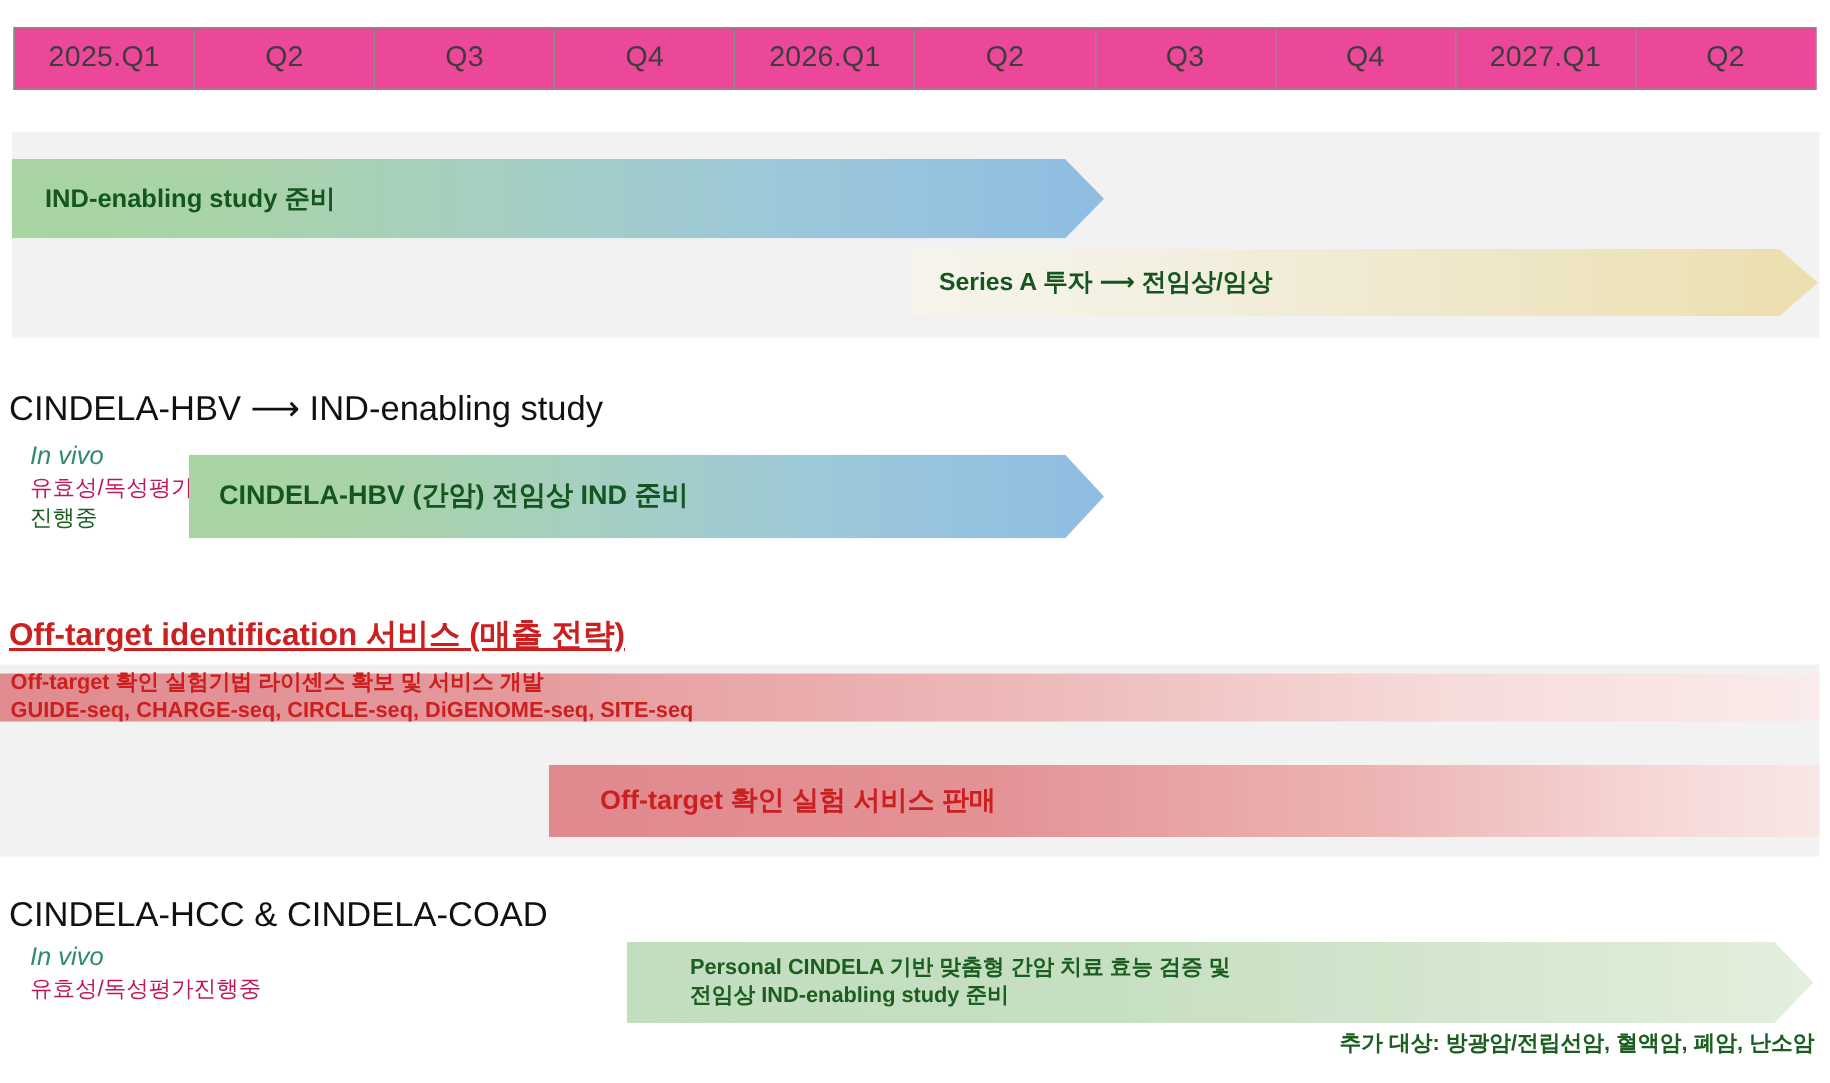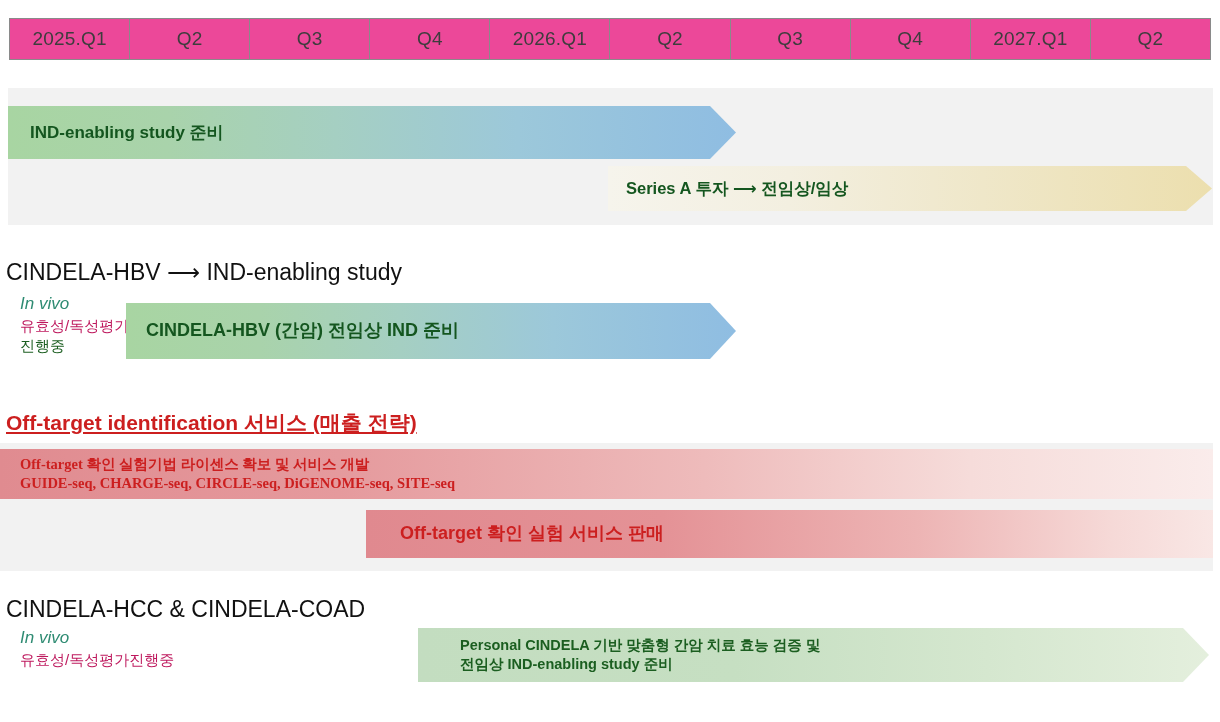--- a/index.html
+++ b/index.html
@@ -155,35 +155,36 @@
   </div>
 
   <div class="bar arrow-shape fill-green-blue" style="left:126px; top:303px; width:610px; height:56px; padding-left:20px;">
     <span class="bar-text" style="font-size:18px; color:#14561f; font-weight:bold;">CINDELA-HBV (간암) 전임상 IND 준비</span>
   </div>
 
   <div class="section-heading red" style="left:6px; top:409px;">Off-target identification 서비스 (매출 전략)</div>
 
   <div class="band" style="left:0px; top:443px; width:1213px; height:128px;"></div>
 
-  <div class="bar fill-pink-fade" style="left:0px; top:449px; width:1213px; height:50px; padding-left:20px;font-family:Liberation Serif, serif;">
+  <div class="bar fill-pink-fade" style="left:0px; top:449px; width:1213px; height:32px; padding-left:7px;">
     <span class="bar-text" style="font-size:14.5px; color:#cc1f1f; font-weight:bold;">Off-target 확인 실험기법 라이센스 확보 및 서비스 개발
 GUIDE-seq, CHARGE-seq, CIRCLE-seq, DiGENOME-seq, SITE-seq</span>
   </div>
 
   <div class="bar fill-pink-solid" style="left:366px; top:510px; width:847px; height:48px; padding-left:34px;">
     <span class="bar-text" style="font-size:18px; color:#cc1f1f; font-weight:bold;">Off-target 확인 실험 서비스 판매</span>
   </div>
 
   <div class="section-heading" style="left:6px; top:596px;">CINDELA-HCC &amp; CINDELA-COAD</div>
 
   <div class="side-label" style="left:0px; top:627px; width:160px;">
     <span class="invivo">In vivo</span>
     <span class="ln2">유효성/독성평가진행중</span>
   </div>
 
   <div class="bar arrow-shape fill-green-fade" style="left:418px; top:628px; width:791px; height:54px; padding-left:42px;">
     <span class="bar-text" style="font-size:14.5px; color:#1b5e20; font-weight:bold;">Personal CINDELA 기반 맞춤형 간암 치료 효능 검증 및
 전임상 IND-enabling study 준비</span>
   </div>
 
+  <div class="footnote" style="left:893px; top:686px;">추가 대상: 방광암/전립선암, 혈액암, 폐암, 난소암</div>
 
 </div>
 
 </body></html>

